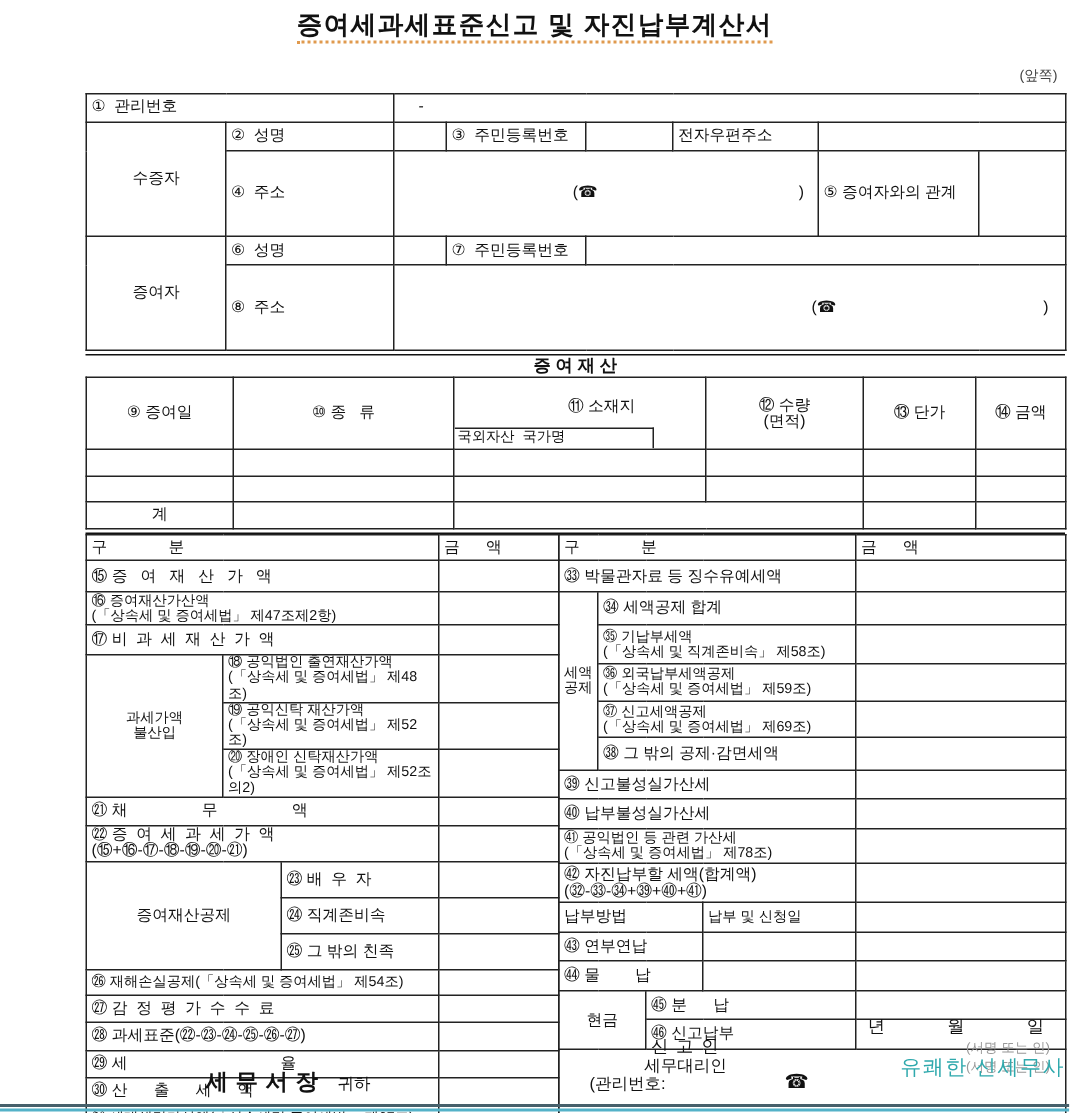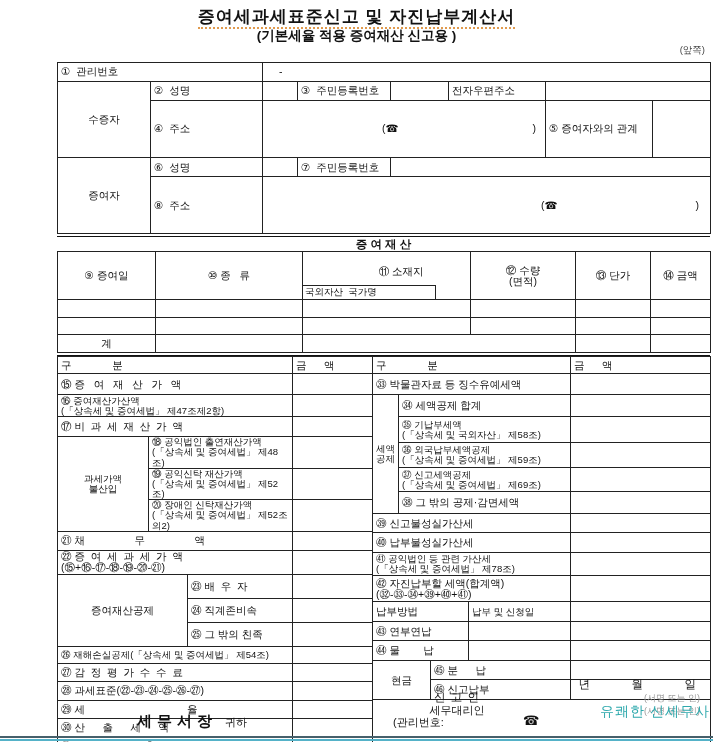--- a/index.html
+++ b/index.html
@@ -44,21 +44,20 @@
   .watermark{position:absolute;right:0px;top:53px;font-size:14px;letter-spacing:1px;}
   .bar-dark{position:absolute;left:0;bottom:4px;width:100%;height:2px;background:#46606b;}
   .bar-teal{position:absolute;left:0;bottom:1px;width:100%;height:2px;background:#55b2c8;}
 </style>
 </head>
 <body>
 
 <div class="page">
 
   <div class="title"><span style="border-bottom-color: rgb(224, 154, 78);">증여세과세표준신고 및 자진납부계산서</span></div>
-  <div class="subtitle">(기본세율 적용 증여재산 신고용 )</div>
   <div class="front">(앞쪽)</div>
 
   <div class="form">
 
     <table class="t-id">
       <colgroup>
           <col style="width:93px">
           <col style="width:112px">
           <col style="width:35px">
           <col style="width:93px">
@@ -276,21 +275,21 @@
               <td></td>
             </tr>
         <tr style="height:22px">
           <td rowspan="5" class="grp sm">세액
 공제</td>
           <td colspan="3">㉞ 세액공제 합계</td>
               <td></td>
         </tr>
         <tr style="height:26px">
               <td colspan="3" class="sm">㉟ 기납부세액
-(「상속세 및 국외자산」 제58조)</td>
+(「상속세 및 직계존비속」 제58조)</td>
               <td></td>
             </tr>
         <tr style="height:25px">
               <td colspan="3" class="sm">㊱ 외국납부세액공제
 (「상속세 및 증여세법」 제59조)</td>
               <td></td>
             </tr>
         <tr style="height:24px">
               <td colspan="3" class="sm">㊲ 신고세액공제
 (「상속세 및 증여세법」 제69조)</td>

